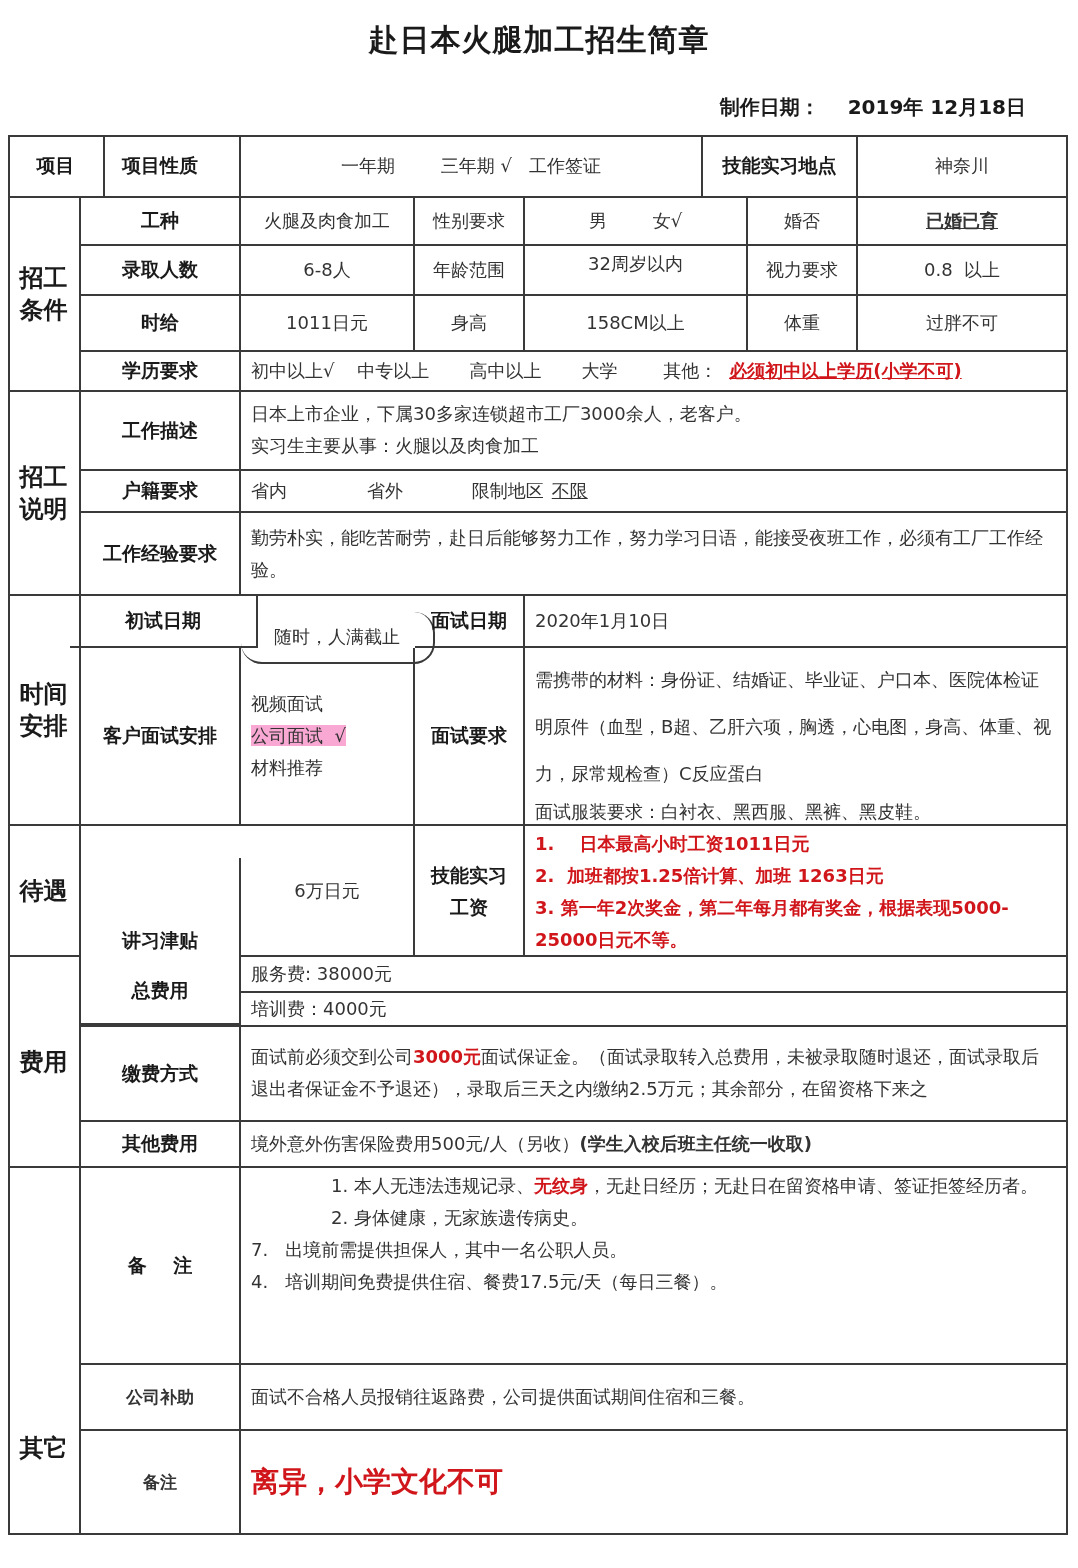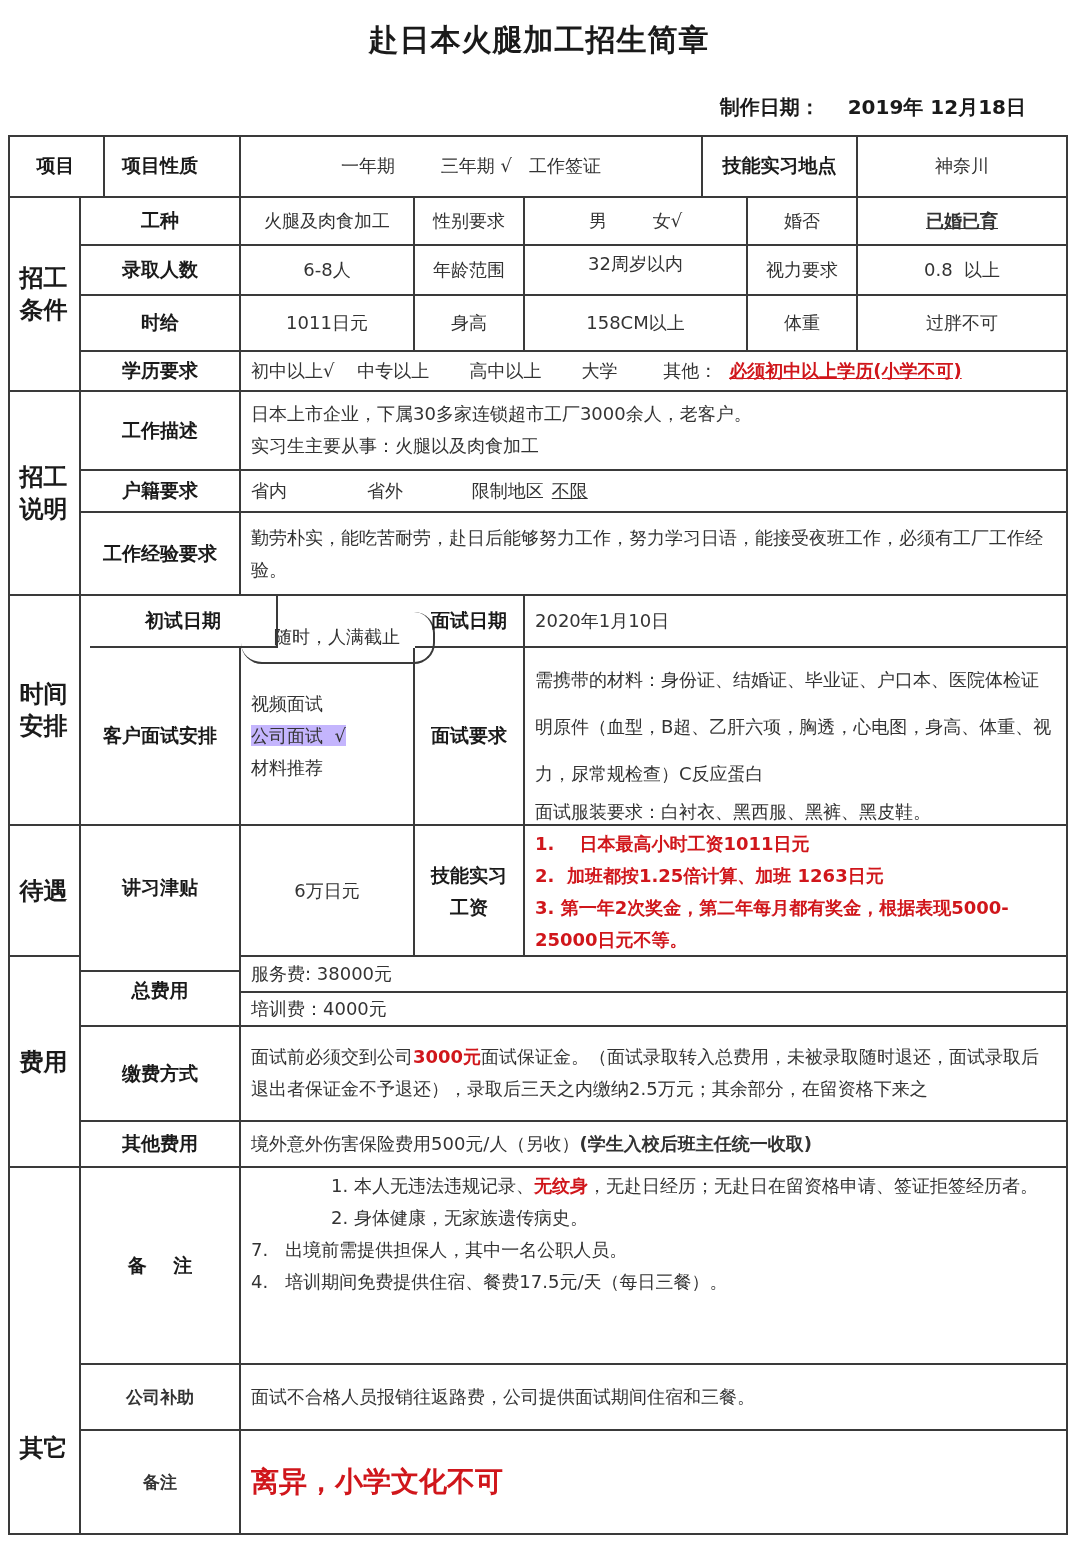--- a/index.html
+++ b/index.html
@@ -14,21 +14,21 @@
           display:flex; align-items:center; font-size:18px; color:#333; }
   .outer { position:absolute; left:0; top:0; width:1060px; height:1400px; box-sizing:border-box;
            border-left:2px solid #3a3a3a; border-top:2px solid #3a3a3a; pointer-events:none; }
   .c { justify-content:center; text-align:center; }
   .l { justify-content:flex-start; padding-left:10px; }
   .hd { font-weight:bold; font-size:19px; color:#1a1a1a; }
   .sec { font-weight:bold; font-size:24px; color:#1a1a1a; line-height:32px; }
   .red { color:#d0161b; font-weight:bold; }
   .under { text-decoration:underline; }
   .multi { display:block; padding:8px 10px; line-height:32px; }
-  .hl { background:#c4b5fd; }
+  .hl { background:#f9a8d4; }
   .big-red { color:#d0161b; font-weight:bold; font-size:28px; }
 </style>
 </head>
 <body>
 
 <div class="title">赴日本火腿加工招生简章</div>
 <div class="date">
   <b>制作日期：</b><span>2019年  12月18日</span>
 </div>
 
@@ -87,41 +87,41 @@
     <span>省内              省外            限制地区</span>
     <span class="under" style="margin-left:8px;">不限</span>
   </div>
 
   <div class="cell c hd" style="left:73px;top:378px;width:160px;height:83px;">工作经验要求</div>
   <div class="cell multi" style="left:233px;top:378px;width:827px;height:83px;padding-top:9px;">勤劳朴实，能吃苦耐劳，赴日后能够努力工作，努力学习日语，能接受夜班工作，必须有工厂工作经验。</div>
 
   <div class="cell c sec" style="left:0;top:461px;width:73px;height:230px;white-space:pre;">时间
 安排</div>
 
-  <div class="cell c hd" style="left:82px;top:461px;width:188px;height:52px;">初试日期</div>
+  <div class="cell c hd" style="left:62px;top:461px;width:188px;height:52px;">初试日期</div>
   <div class="cell c" style="left:233px;top:477px;width:194px;height:52px;border-radius:21px;">随时，人满截止</div>
   <div class="cell c hd" style="left:407px;top:461px;width:110px;height:52px;">面试日期</div>
   <div class="cell l" style="left:517px;top:461px;width:543px;height:52px;">2020年1月10日</div>
 
   <div class="cell c hd" style="left:73px;top:513px;width:160px;height:178px;">客户面试安排</div>
   <div class="cell l" style="left:233px;top:513px;width:174px;height:178px;">
     <div style="line-height:32px;">
       <div>视频面试</div>
       <div><span class="hl" style="white-space:pre;">公司面试  √</span></div>
       <div>材料推荐</div>
     </div>
   </div>
   <div class="cell c hd" style="left:407px;top:513px;width:110px;height:178px;">面试要求</div>
   <div class="cell multi" style="left:517px;top:513px;width:543px;height:178px;padding-top:8px;">
     <div style="line-height:47px;">需携带的材料：身份证、结婚证、毕业证、户口本、医院体检证明原件（血型，B超、乙肝六项，胸透，心电图，身高、体重、视力，尿常规检查）C反应蛋白</div>
     <div style="line-height:30px;">面试服装要求：白衬衣、黑西服、黑裤、黑皮鞋。</div>
   </div>
 
   <div class="cell c sec" style="left:0;top:691px;width:73px;height:131px;">待遇</div>
-  <div class="cell c hd" style="left:73px;top:670px;width:160px;height:167px;">讲习津贴</div>
+  <div class="cell c hd" style="left:73px;top:723px;width:160px;height:167px;">讲习津贴</div>
   <div class="cell c" style="left:233px;top:691px;width:174px;height:131px;">6万日元</div>
   <div class="cell c hd" style="left:407px;top:691px;width:110px;height:131px;white-space:pre;line-height:32px;">技能实习
 工资</div>
   <div class="cell multi red" style="left:517px;top:691px;width:543px;height:131px;padding-top:2px;line-height:32px;">
     <div style="white-space:pre;">1.    日本最高小时工资1011日元</div>
     <div style="white-space:pre;">2.  加班都按1.25倍计算、加班 1263日元</div>
     <div>3.  第一年2次奖金，第二年每月都有奖金，根据表现5000-25000日元不等。</div>
   </div>
 
   <div class="cell c sec" style="left:0;top:822px;width:73px;height:211px;">费用</div>

